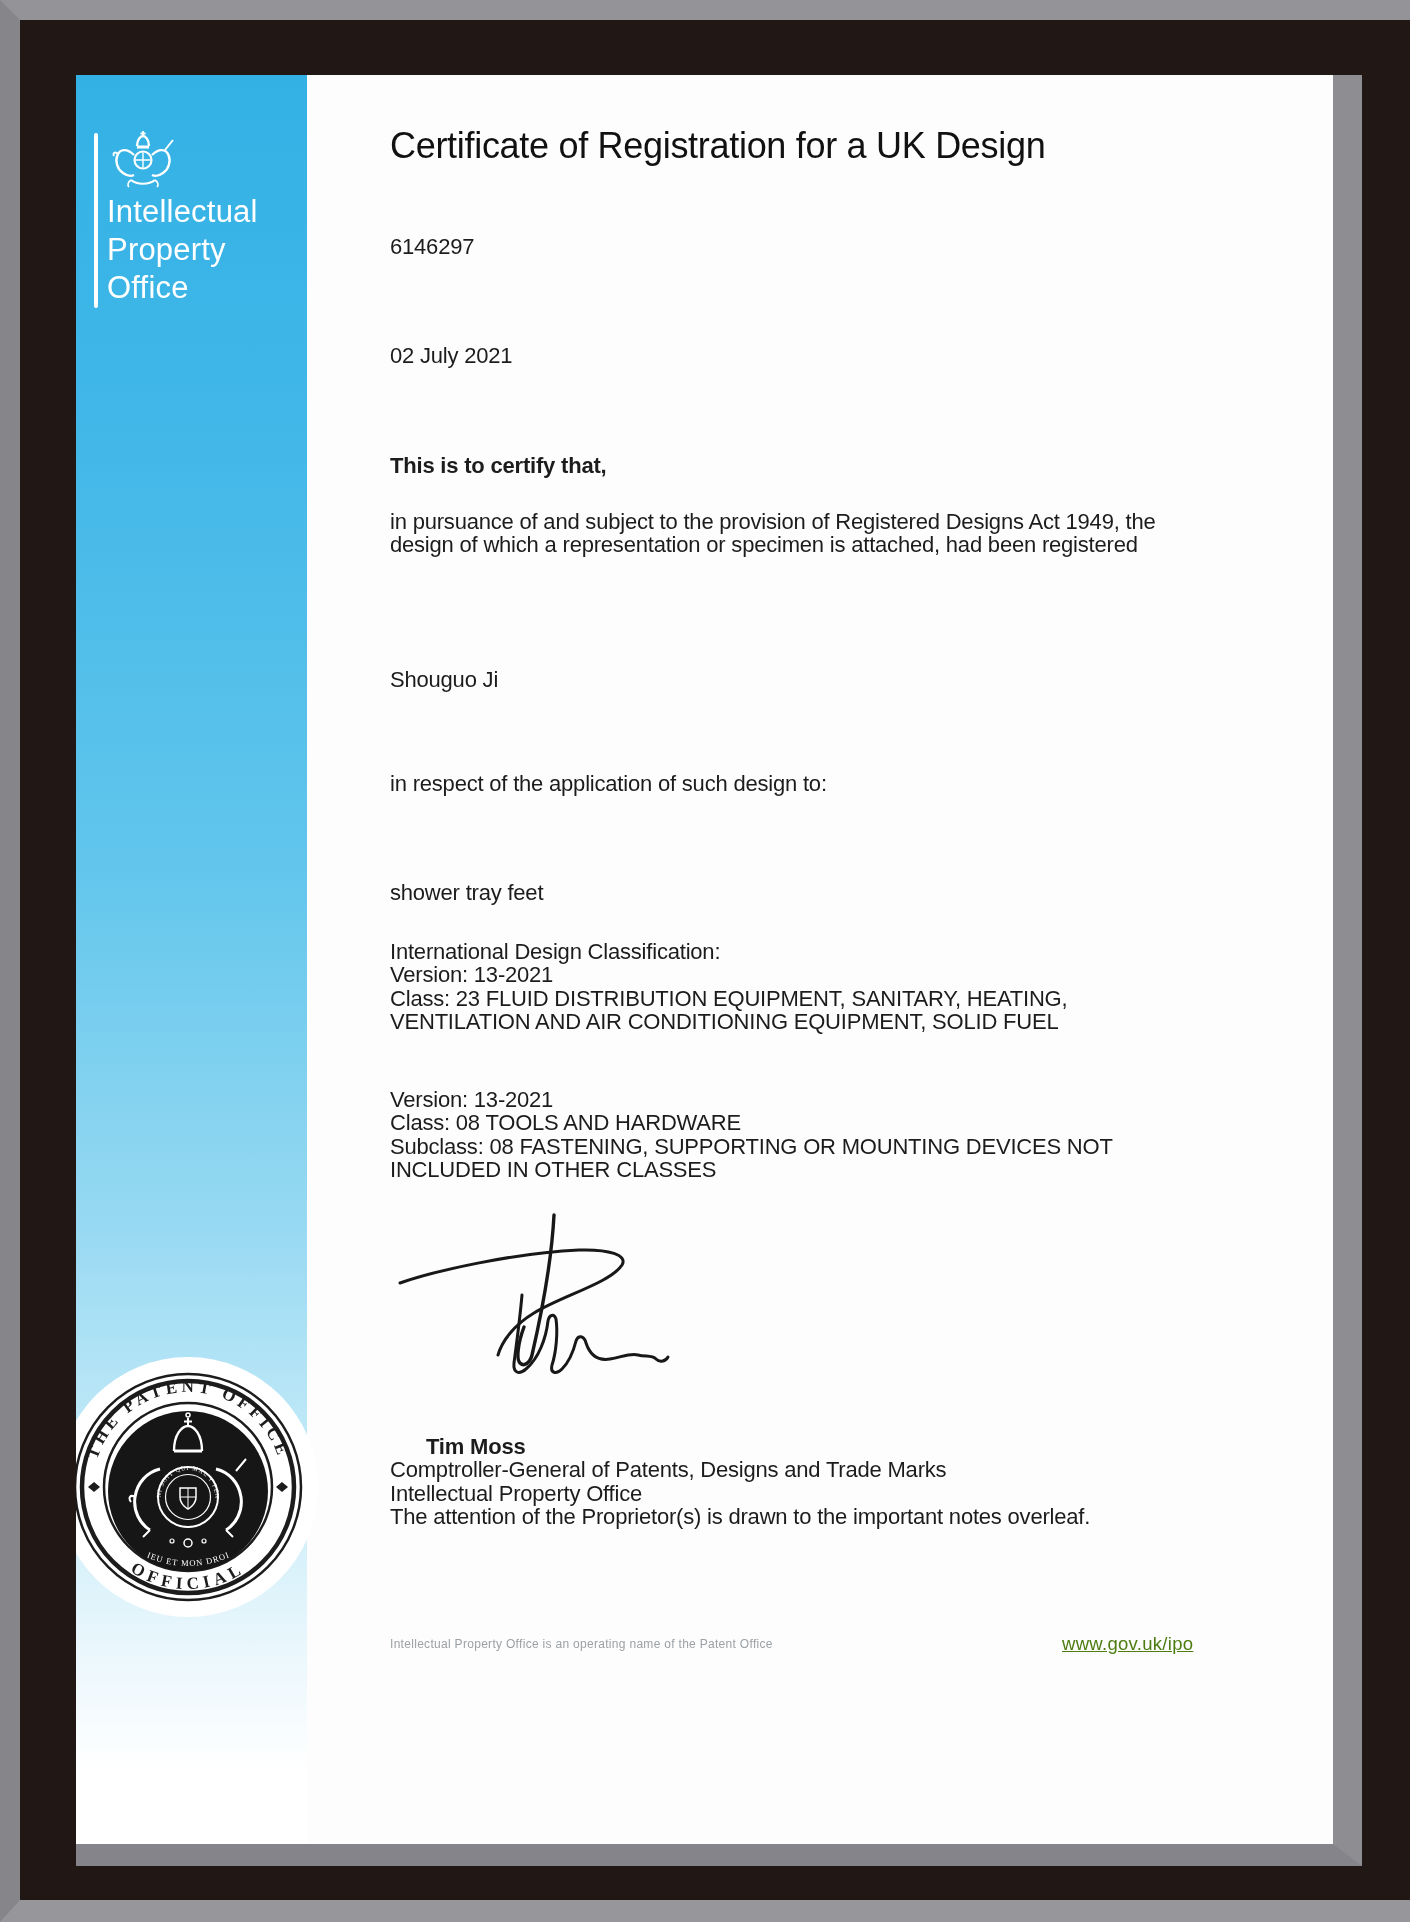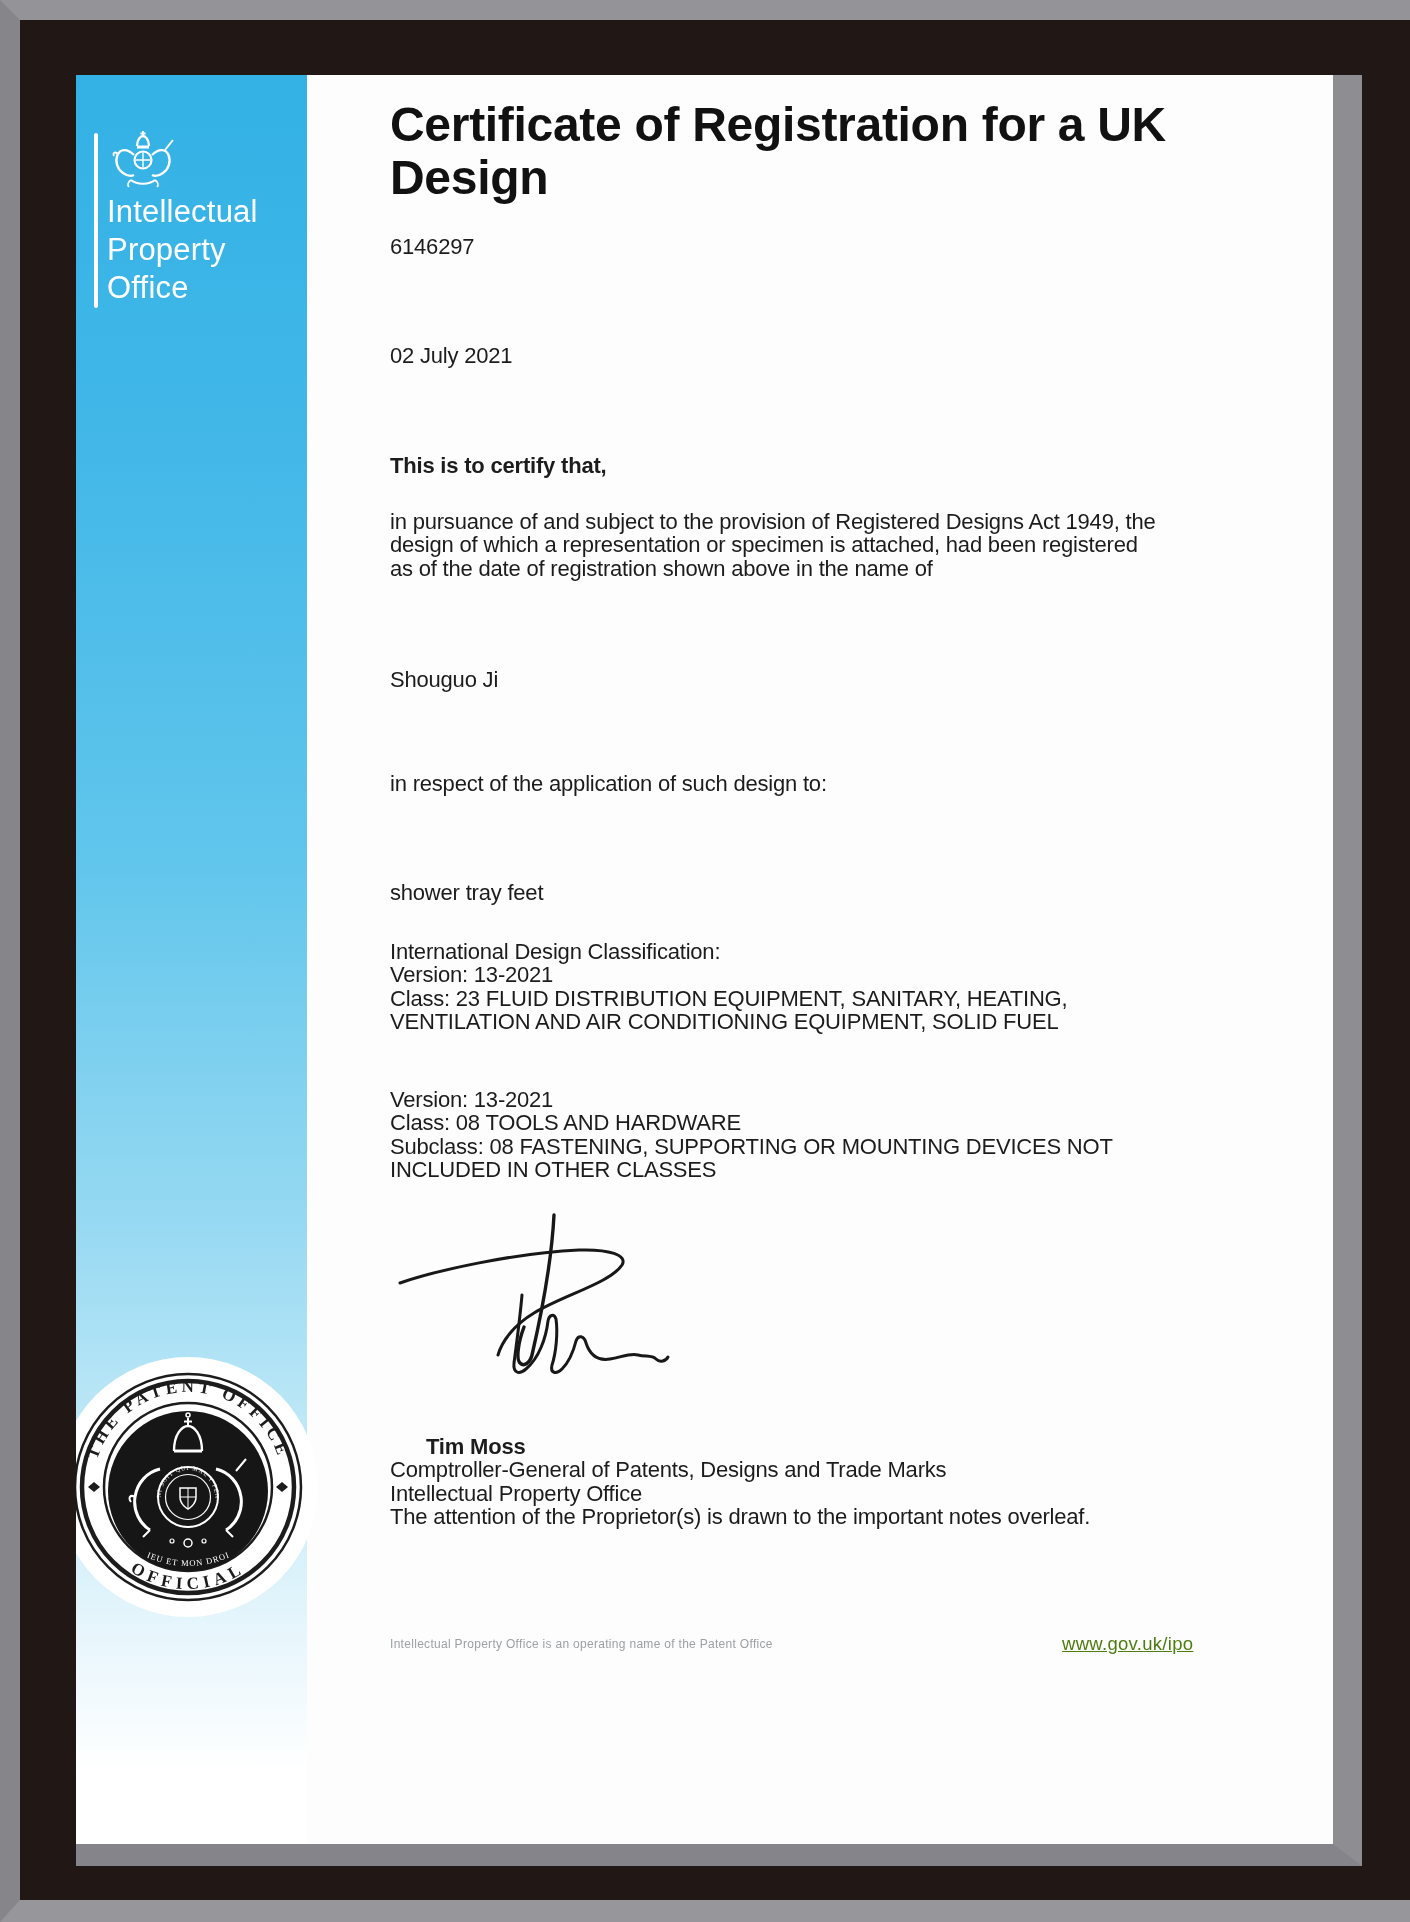--- a/index.html
+++ b/index.html
@@ -21,22 +21,22 @@
     color:#1e1e1e;
   }
   .band{
     position:absolute;left:0;top:0;width:231px;height:1769px;
     background:linear-gradient(180deg,#33b1e5 0%,#41b7e8 20%,#62c6ec 45%,#97d9f2 65%,#c3eaf8 78%,#e7f6fc 88%,#ffffff 96%,#ffffff 100%);
   }
   .brand-rule{position:absolute;left:18px;top:58px;width:4px;height:175px;background:#ffffff;border-radius:2px;}
   .crest{position:absolute;left:31px;top:55px;width:72px;height:62px;}
   .wordmark{position:absolute;left:31px;top:118px;color:#fff;font-size:31px;line-height:38px;font-weight:400;letter-spacing:0.2px;}
   .title{
-    position:absolute;left:314px;top:24px;margin:0;width:900px;
-    font-size:48px;font-weight:bold;letter-spacing:-0.3px;color:#111;line-height:1.1;
+    position:absolute;left:314px;top:51px;margin:0;width:900px;
+    font-size:36px;font-weight:normal;letter-spacing:-0.3px;color:#111;line-height:1.1;
   }
   .txt{position:absolute;left:314px;font-size:22px;letter-spacing:-0.2px;line-height:23.3px;color:#1c1c1c;}
   .num{top:160px;}
   .date{top:269px;}
   .certify{top:379px;font-weight:bold;}
   .para{top:435px;width:900px;}
   .name{top:593px;}
   .respect{top:697px;}
   .design-title{top:806px;}
   .class1{top:865px;width:900px;}
@@ -83,21 +83,20 @@
 
       <h1 class="title">Certificate of Registration for a UK Design</h1>
 
       <div class="txt num">6146297</div>
       <div class="txt date">02 July 2021</div>
       <div class="txt certify">This is to certify that,</div>
 
       <div class="txt para">
         <div>in pursuance of and subject to the provision of Registered Designs Act 1949, the</div>
         <div>design of which a representation or specimen is attached, had been registered</div>
-        <div>as of the date of registration shown above in the name of</div>
       </div>
 
       <div class="txt name">Shouguo Ji</div>
       <div class="txt respect">in respect of the application of such design to:</div>
       <div class="txt design-title">shower tray feet</div>
 
       <div class="txt class1">
         <div>International Design Classification:</div>
         <div>Version: 13-2021</div>
         <div>Class: 23 FLUID DISTRIBUTION EQUIPMENT, SANITARY, HEATING,</div>

